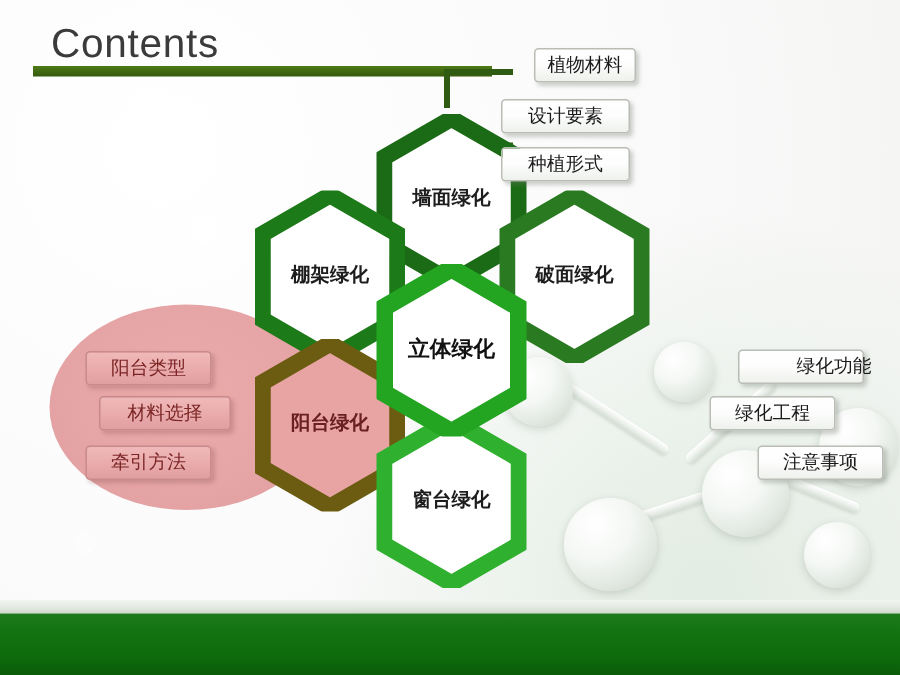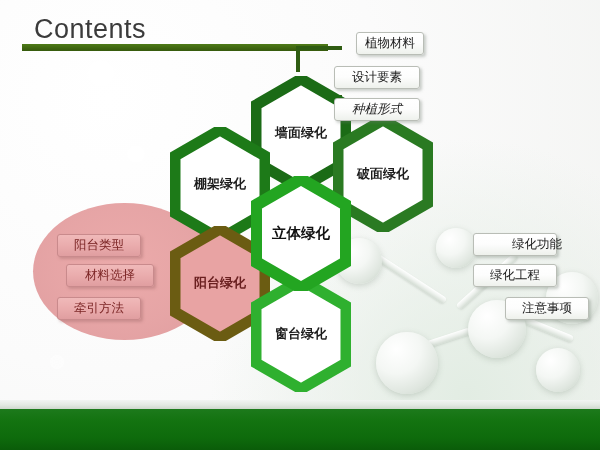--- a/index.html
+++ b/index.html
@@ -128,21 +128,21 @@
       <div class="cap">墙面绿化</div>
     </div>
 
     <div class="hex" style="left:170px;top:127px;">
       <svg viewBox="0 0 100 115" preserveAspectRatio="none">
         <polygon points="50,3 95,29 95,86 50,112 5,86 5,29" fill="#ffffff" stroke="#1d7a18" stroke-width="11"></polygon>
       </svg>
       <div class="cap">棚架绿化</div>
     </div>
 
-    <div class="hex" style="left:333px;top:117px;">
+    <div class="hex" style="left:333px;top:127px;">
       <svg viewBox="0 0 100 115" preserveAspectRatio="none">
         <polygon points="50,3 95,29 95,86 50,112 5,86 5,29" fill="#ffffff" stroke="#2a7a22" stroke-width="11"></polygon>
       </svg>
       <div class="cap">破面绿化</div>
     </div>
 
     <div class="hex balcony" style="left:170px;top:226px;">
       <svg viewBox="0 0 100 115" preserveAspectRatio="none">
         <polygon points="50,3 95,29 95,86 50,112 5,86 5,29" fill="#e8a3a3" stroke="#6b5c12" stroke-width="11"></polygon>
       </svg>
@@ -165,25 +165,25 @@
     </div>
 
   </div>
 
   <div class="label light" style="left:340px;top:32px;width:68px;margin-left:16px;">
     <span>植物材料</span>
   </div>
   <div class="label light" style="left:334px;top:66px;width:86px;">
     <span>设计要素</span>
   </div>
-  <div class="label light" style="left:334px;top:98px;width:86px;font-style:italic;">
+  <div class="label light" style="left:334px;top:98px;width:86px;">
     <span>种植形式</span>
   </div>
 
-  <div class="label light" style="left:473px;top:233px;width:84px;padding-left:44px;">
+  <div class="label light" style="left:492px;top:233px;width:84px;padding-left:44px;">
     <span>绿化功能</span>
   </div>
   <div class="label light" style="left:473px;top:264px;width:84px;text-align:center;">
     <span>绿化工程</span>
   </div>
   <div class="label light" style="left:473px;top:297px;width:84px;margin-left:32px;">
     <span>注意事项</span>
   </div>
 
   <div class="label pink" style="left:57px;top:234px;width:84px;">

